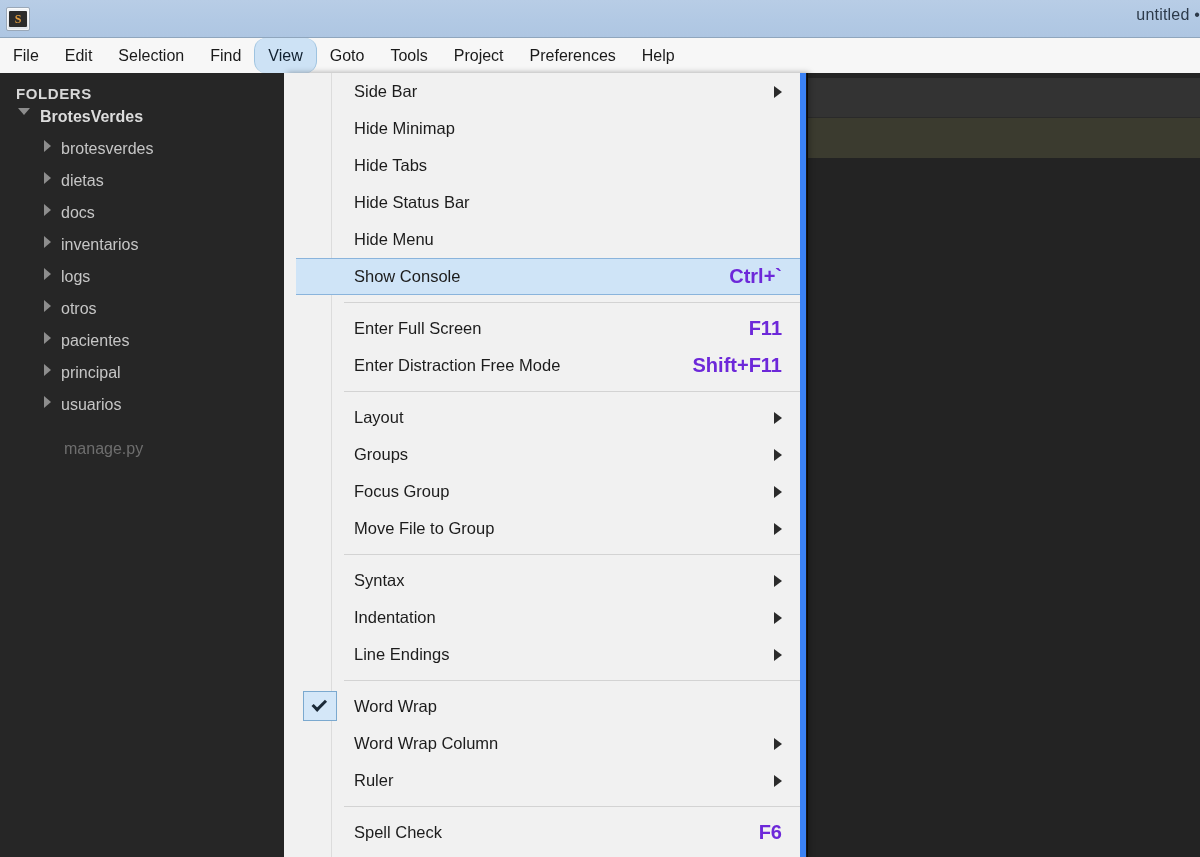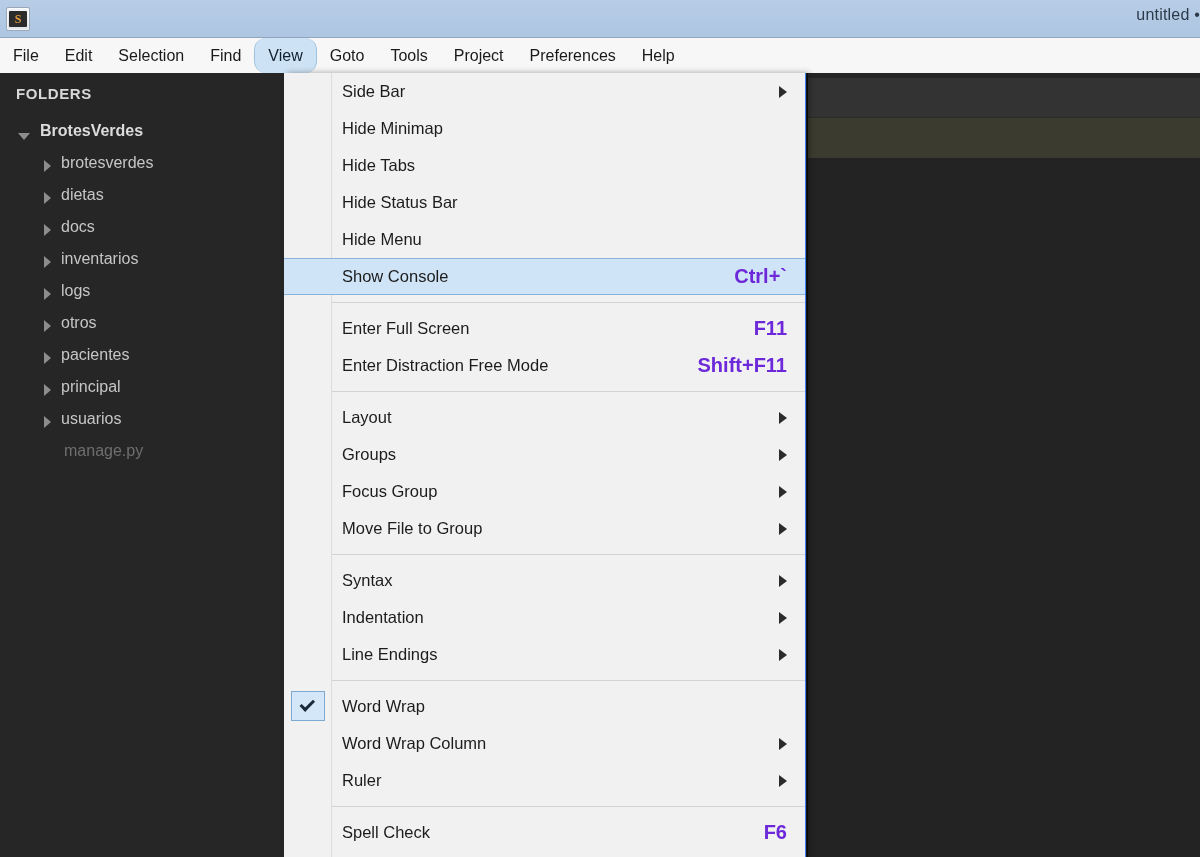--- a/index.html
+++ b/index.html
@@ -95,30 +95,30 @@
     overflow: hidden;
   }
   .sidebar-header {
     color: #d8d8d8;
     font-size: 15px;
     font-weight: bold;
     letter-spacing: 0.6px;
     padding: 4px 0 6px 16px;
   }
   .tree-row {
-    display: flex; align-items: flex-end;
+    display: flex; align-items: flex-start;
     height: 32px;
     font-size: 16px;
     color: #c6c6c6;
     white-space: nowrap;
     cursor: default;
   }
   .tree-row.root { padding-left: 18px; font-weight: bold; color: #dcdcdc; }
   .tree-row.child { padding-left: 44px; }
-  .tree-row.file  { padding-left: 64px; color: #6e6e6e; }
+  .tree-row.file  { padding-left: 64px; color: #6e6e6e; margin-top: 12px; }
   .tri {
     display: inline-block;
     width: 0; height: 0;
     margin-right: 10px;
     flex: none;
   }
   .tri.down {
     border-left: 6px solid transparent;
     border-right: 6px solid transparent;
     border-top: 7px solid #8d8d8d;
@@ -158,23 +158,24 @@
     background: #232323;
   }
 
   
   .dropdown {
     position: absolute;
     left: 284px; top: 73px;
     width: 522px;
     height: 784px;
     background: #f1f1f1;
-    border-right: 1px solid #3b82f6;
+    border-right: 6px solid #3b82f6;
     box-shadow: 3px 0 6px rgba(0,0,0,0.35);
     overflow: hidden;
+    padding-left: 12px;
   }
   .gutter-line {
     position: absolute;
     left: 47px; top: 0; bottom: 0;
     width: 1px;
     background: #dcdcdc;
   }
   .menu-list { position: relative; }
   .menu-item {
     position: relative;

